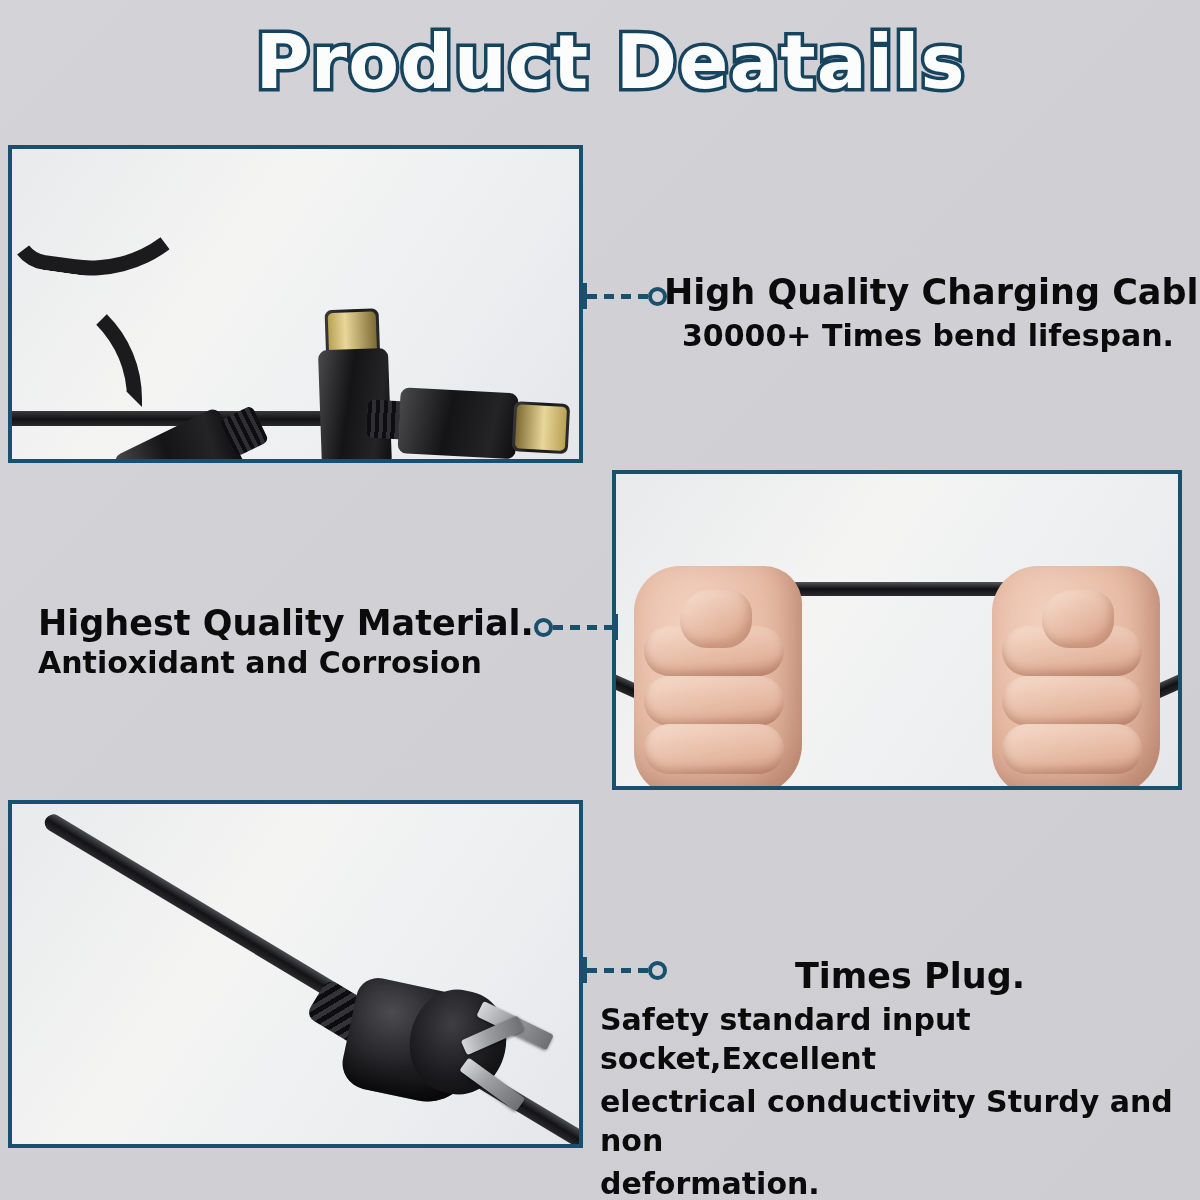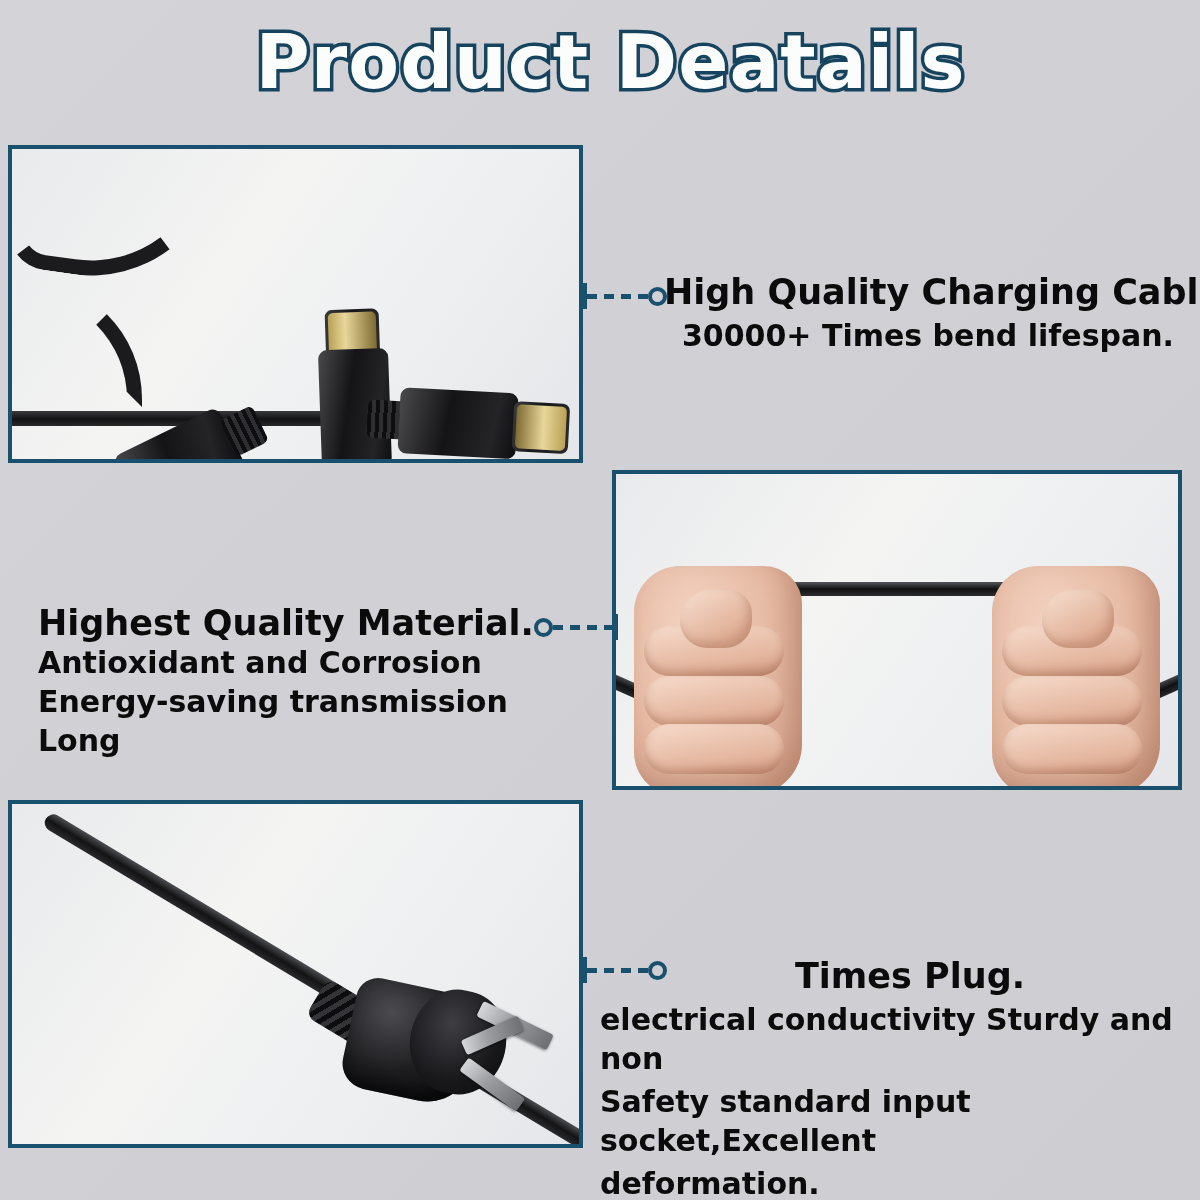--- a/index.html
+++ b/index.html
@@ -281,23 +281,22 @@
   </div>
 
   <div class="callout" id="callout-cable">
     <div class="head">High Quality Charging Cable</div>
     <div class="body">30000+ Times bend lifespan.</div>
   </div>
 
   <div class="callout" id="callout-material">
     <div class="head">Highest Quality Material.</div>
     <div class="body">Antioxidant and Corrosion</div>
-    <div class="body">Energy-saving transmission Long</div>
   </div>
 
   <div class="callout" id="callout-plug">
     <div class="head">Times Plug.</div>
+    <div class="body">Safety standard input socket,Excellent</div>
     <div class="body">electrical conductivity Sturdy and non</div>
-    <div class="body">Safety standard input socket,Excellent</div>
     <div class="body">deformation.</div>
   </div>
 
 </div>
 
 </body></html>

